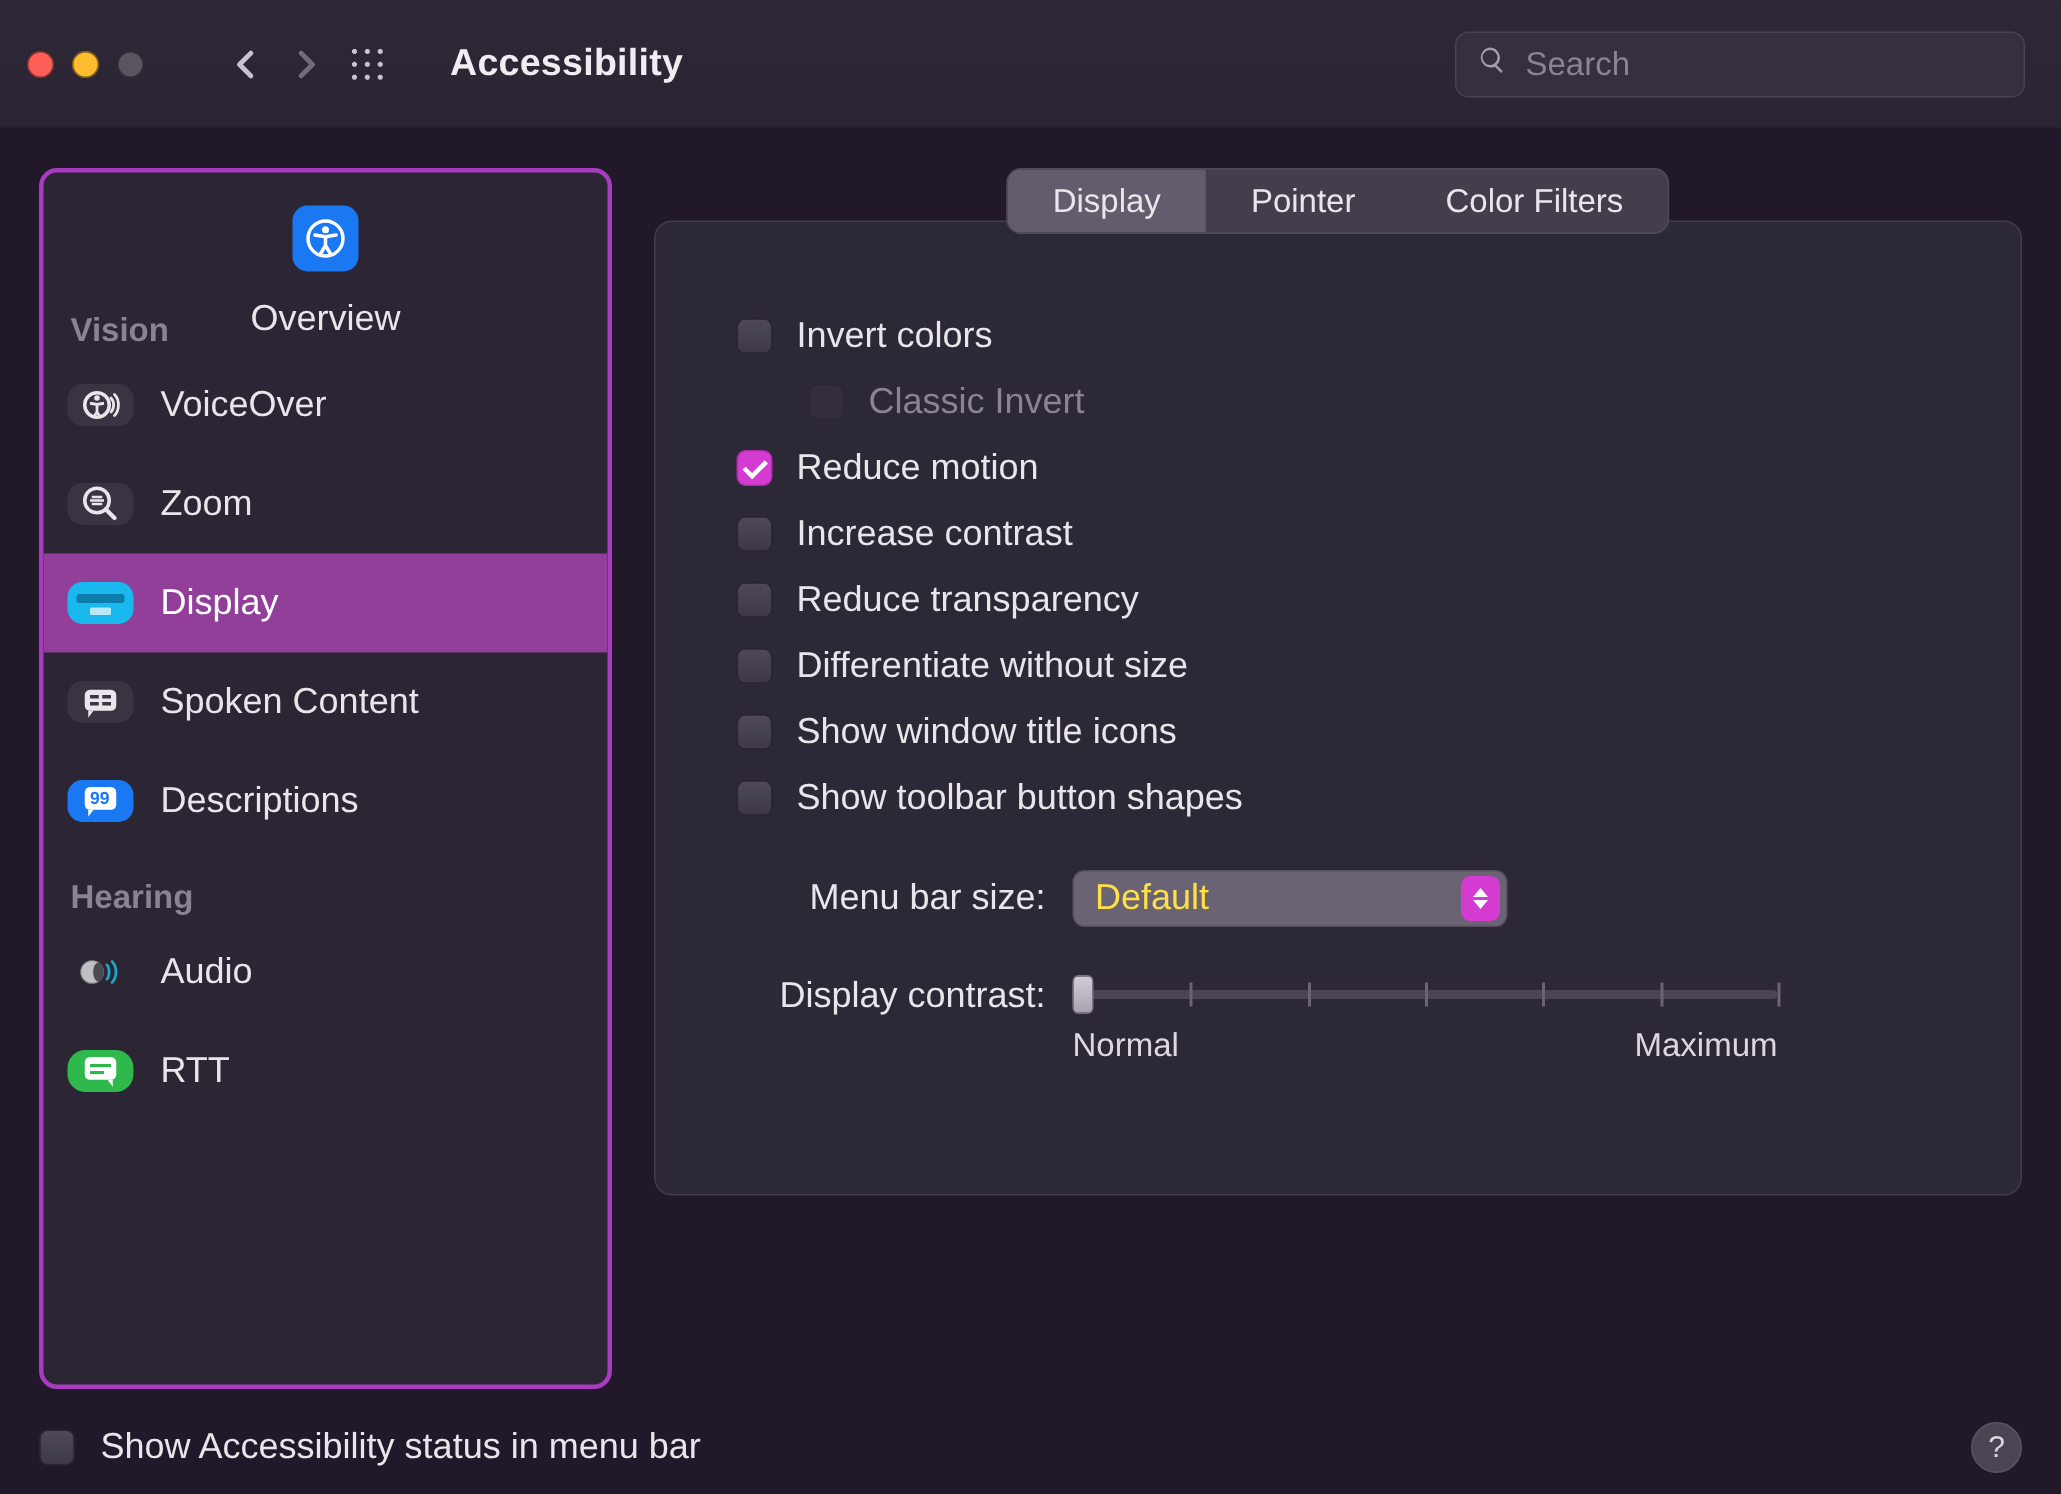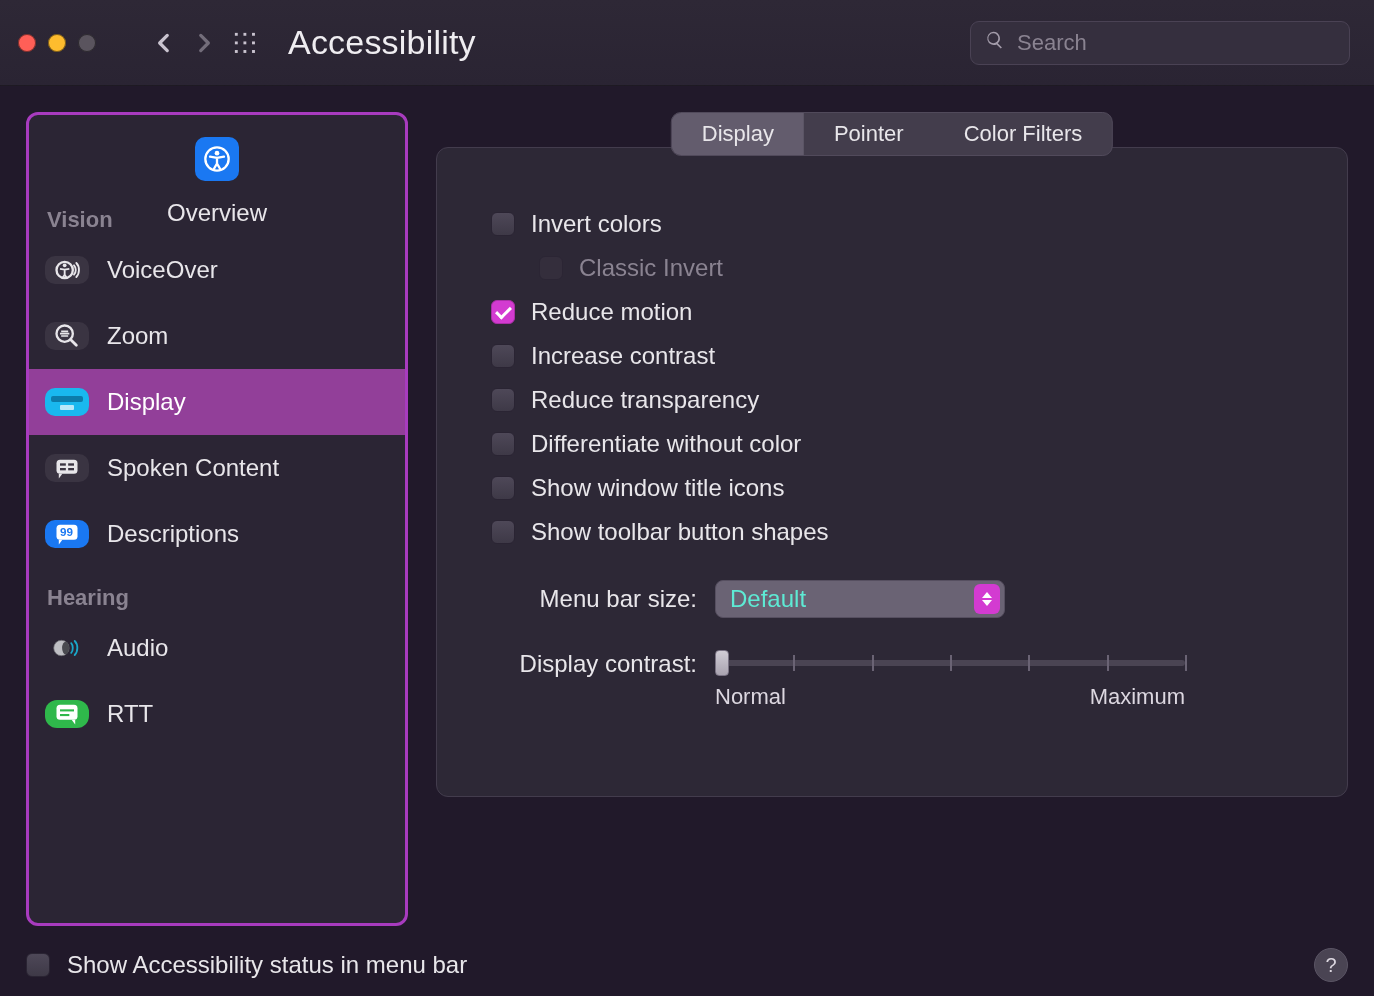--- a/index.html
+++ b/index.html
@@ -30,21 +30,21 @@
     width:40px; height:40px; display:flex; align-items:center; justify-content:center;
     color:#bfb9c4; border-radius:6px;
   }
   .navbtn.disabled { opacity:.45; }
   .grid-icon {
     width:26px; height:26px;
     background:
       radial-gradient(circle, #c9c3cf 1.8px, transparent 1.8px) 0 0/8.6px 8.6px;
     margin: 0 18px 0 8px;
   }
-  .title { font-size:34px; font-weight:400; letter-spacing:.2px; margin-left:12px; color:#efedf1; }
+  .title { font-size:25px; font-weight:700; letter-spacing:.2px; margin-left:24px; color:#efedf1; }
 
   .search {
     margin-left:auto; width:380px; height:44px; border-radius:9px;
     background:#352f3e; border:1px solid #4a4254;
     display:flex; align-items:center; padding:0 14px; gap:12px;
     color:#8a8391;
   }
   .search svg { width:20px; height:20px; fill:#a39caa; }
   .search input {
     flex:1; background:transparent; border:none; outline:none;
@@ -125,21 +125,21 @@
     border-width:0 3px 3px 0; transform:rotate(45deg) translate(-1px,-1px);
   }
   .cb.disabled { opacity:.55; background:#3a3442; }
 
   .field-row { display:flex; align-items:center; gap:18px; margin-top:26px; font-size:24px; }
   .field-row .flabel { width:220px; text-align:right; color:#e8e6ea; }
   .select {
     flex:0 0 290px; height:38px; border-radius:8px;
     background:#6a6374; border:1px solid #564f60;
     display:flex; align-items:center; justify-content:space-between;
-    padding:0 4px 0 14px; color:#5eead4;
+    padding:0 4px 0 14px; color:#fde047;
   }
   .stepcaps {
     width:26px; height:30px; border-radius:6px;
     background:#d33bd1;
     display:flex; flex-direction:column; align-items:center; justify-content:center; gap:2px;
   }
   .stepcaps .caret { width:0;height:0;border-left:5px solid transparent;border-right:5px solid transparent; }
   .stepcaps .up { border-bottom:6px solid #fff; }
   .stepcaps .dn { border-top:6px solid #fff; }
 
@@ -327,21 +327,21 @@
         <div class="row">
           <div class="cb"></div>
           <span class="lbl">Increase contrast</span>
         </div>
         <div class="row">
           <div class="cb"></div>
           <span class="lbl">Reduce transparency</span>
         </div>
         <div class="row">
           <div class="cb"></div>
-          <span class="lbl">Differentiate without color</span>
+          <span class="lbl">Differentiate without size</span>
         </div>
         <div class="row">
           <div class="cb"></div>
           <span class="lbl">Show window title icons</span>
         </div>
         <div class="row">
           <div class="cb"></div>
           <span class="lbl">Show toolbar button shapes</span>
         </div>
       </div>

